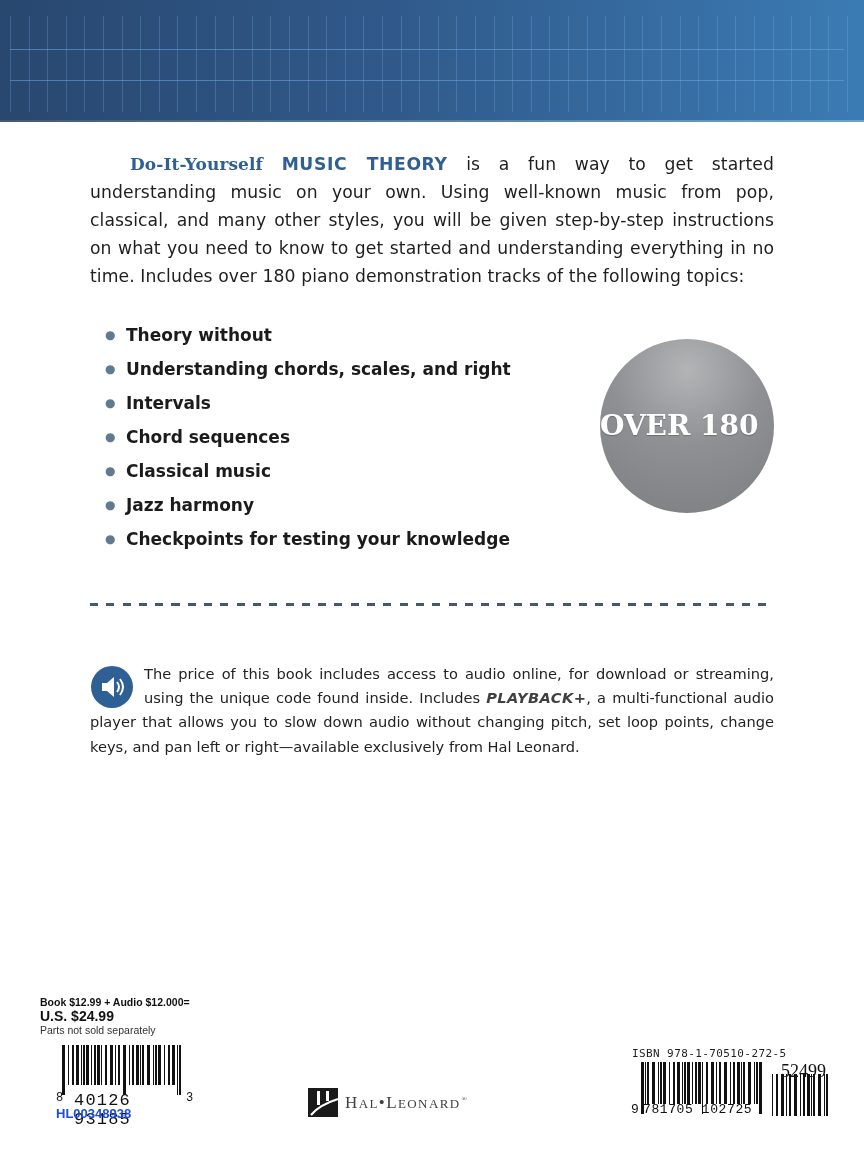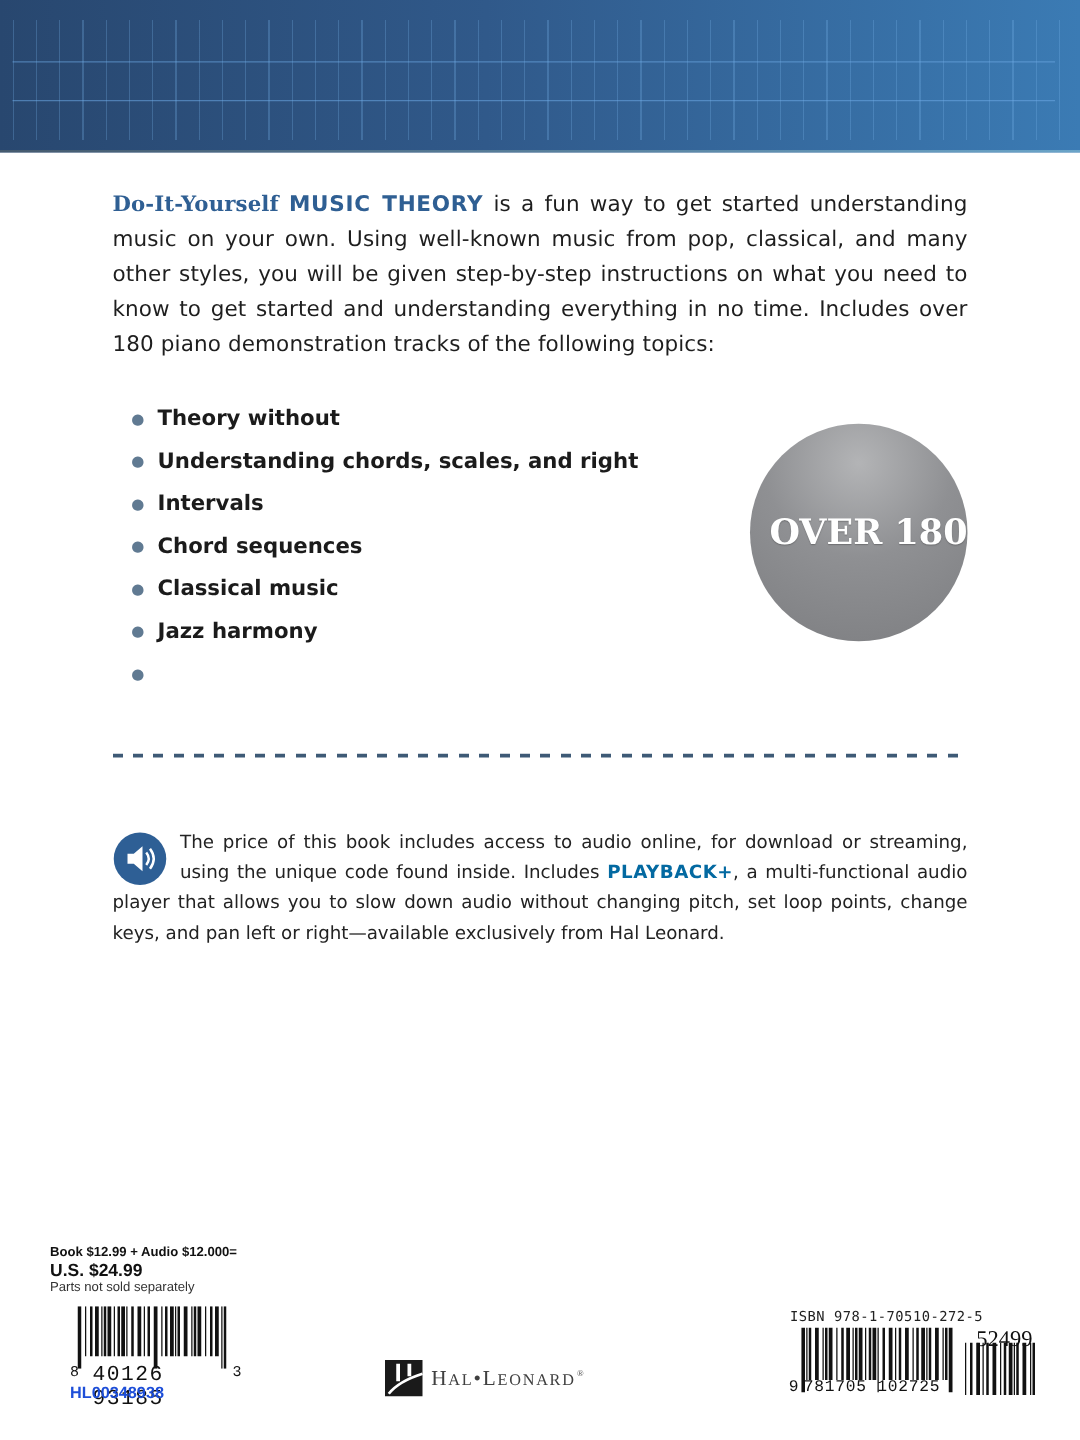--- a/index.html
+++ b/index.html
@@ -20,50 +20,50 @@
     .header-band .hline { position:absolute; left:10px; right:20px; height:1px; background:rgba(110,170,230,0.55); }
     .header-band .hline.a { top:49px; }
     .header-band .hline.b { top:80px; }
     .header-band .edge { position:absolute; left:0; right:0; bottom:0; height:2px; background:linear-gradient(90deg,#455a6e,#6aa4c8); }
 
     .intro {
       position:absolute; left:90px; top:150px; width:684px;
       font-size:17.2px; line-height:28px; text-align:justify; letter-spacing:0.1px;
       color:#1e1e1e;
     }
-    .intro .title-serif { font-family:"DejaVu Serif", serif; font-weight:bold; color:#2f5f93; font-size:17px; }
+    .intro .title-serif { font-family:"DejaVu Serif", serif; font-weight:bold; color:#2f5f93; font-size:17px;margin-left:40px; }
     .intro .title-caps { font-weight:bold; color:#2f5f93; letter-spacing:0.6px; }
 
     .topics { position:absolute; left:105px; top:318px; width:460px; list-style:none; }
     .topics li { height:34px; display:flex; align-items:center; font-weight:bold; font-size:17px; color:#1b1b1b; }
     .topics .bullet { width:21px; color:#607a92; font-size:12px; }
 
     .badge {
       position:absolute; left:600px; top:339px; width:174px; height:174px; border-radius:50%;
       background:radial-gradient(circle at 50% 18%, #b3b4b6 0%, #8f9093 45%, #7d7e81 100%);
-      display:flex; flex-direction:column; align-items:flex-end; justify-content:center;
+      display:flex; flex-direction:column; align-items:flex-start; justify-content:center;
       color:#ffffff; font-family:"DejaVu Serif", serif; font-weight:bold; font-size:28px; line-height:34px;
       text-shadow:0 1px 1px rgba(0,0,0,0.25);
     }
 
     .dash-divider {
       position:absolute; left:90px; top:603px; width:684px; height:3px;
       background-image:repeating-linear-gradient(90deg,#3e5a76 0 8px, transparent 8px 16.3px);
     }
 
     .audio-icon {
       position:absolute; left:91px; top:666px; width:42px; height:42px; border-radius:50%;
       background:#2e5f95; display:flex; align-items:center; justify-content:center;
     }
     .audio-text {
       position:absolute; left:90px; top:662px; width:684px;
       font-size:14.6px; line-height:24.2px; text-align:justify; color:#232323;
     }
     .audio-text .float-space { float:left; width:54px; height:44px; }
-    .audio-text .playback { font-weight:bold; color:#0369a1; letter-spacing:0.4px; }
+    .audio-text .playback { font-weight:bold; font-style:italic; color:#404040; letter-spacing:0.4px; }
 
     .price-block { position:absolute; left:40px; top:996px; width:180px; font-family:"Liberation Sans", sans-serif; color:#111; }
     .price-block .line1 { font-size:10.5px; font-weight:bold; }
     .price-block .line2 { font-size:14px; font-weight:bold; margin-top:0px; }
     .price-block .line3 { font-size:10.5px; color:#333; }
     .upc { position:absolute; left:56px; top:1045px; width:140px; height:62px; }
     .upc .num { position:absolute; font-family:"Liberation Mono", monospace; font-size:12px; color:#111; }
     .hl-code { position:absolute; left:56px; top:1106px; width:144px; text-align:left; font-family:"Liberation Sans", sans-serif; font-weight:bold; font-size:13px; color:#1d4ed8; }
 
     .logo { position:absolute; left:307px; top:1086px; width:260px; height:34px; display:flex; align-items:center; }
@@ -110,20 +110,21 @@
   <li>
       <span class="bullet">●</span>
       <span>Classical music</span>
     </li>
   <li>
       <span class="bullet">●</span>
       <span>Jazz harmony</span>
     </li>
   <li>
       <span class="bullet">●</span>
+      <span>Checkpoints for testing your knowledge</span>
     </li>
 </ul>
 
 <div class="badge">
   <div>OVER 180</div>
 </div>
 
 <div class="dash-divider"></div>
 
 <div class="audio-icon">

